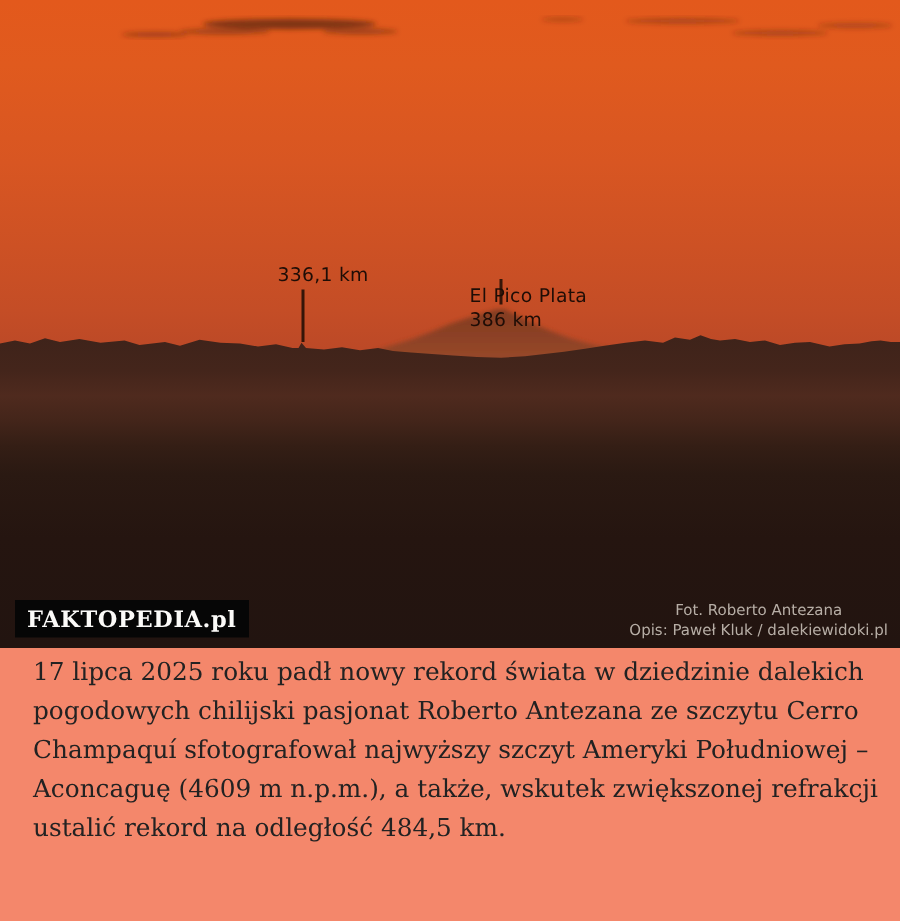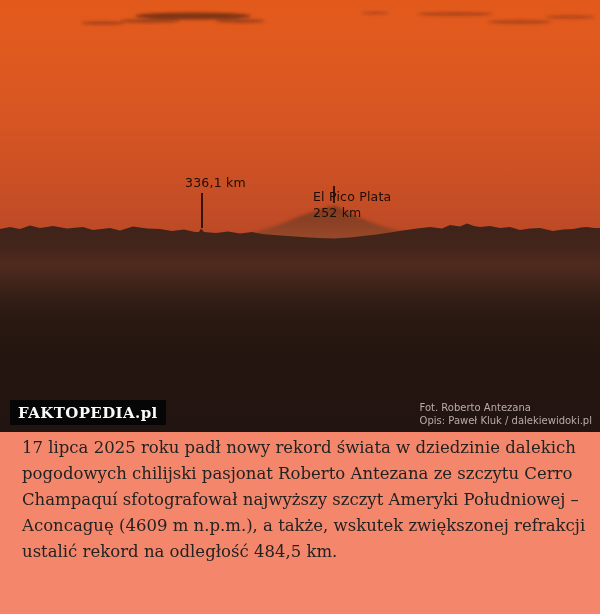--- a/index.html
+++ b/index.html
@@ -66,21 +66,21 @@
     font-size: 15px;
     line-height: 18px;
     padding: 4px 8px 3px 8px;
     letter-spacing: 0.4px;
   }
   
   .credit {
     position: absolute;
     right: 8px;
     top: 401px;
-    text-align: left;
+    text-align: center;
     color: #b7aea6;
     font-size: 10px;
     line-height: 13px;
   }
   
   .caption {
     position: absolute;
     left: 0;
     top: 432px;
     width: 600px;
@@ -154,21 +154,21 @@
                L480,227 L490,226 L500,228 L510,227 L520,230 L530,228.5 L540,228
                L553,231 L563,229.5 L573,229 L581,227.5 L587,227 L594,228 L600,228
                L600,432 Z"></path>
     </svg>
 
     <div class="ann ann-440">336,1 km</div>
     <div class="pointer pointer-440"></div>
 
     <div class="ann ann-peak">
       <div>El Pico Plata</div>
-      <div>252 km</div>
+      <div>386 km</div>
     </div>
     <div class="pointer pointer-peak"></div>
 
     <div class="watermark">FAKTOPEDIA.pl</div>
 
     <div class="credit">
       <div>Fot. Roberto Antezana</div>
       <div>Opis: Paweł Kluk / dalekiewidoki.pl</div>
     </div>
 

